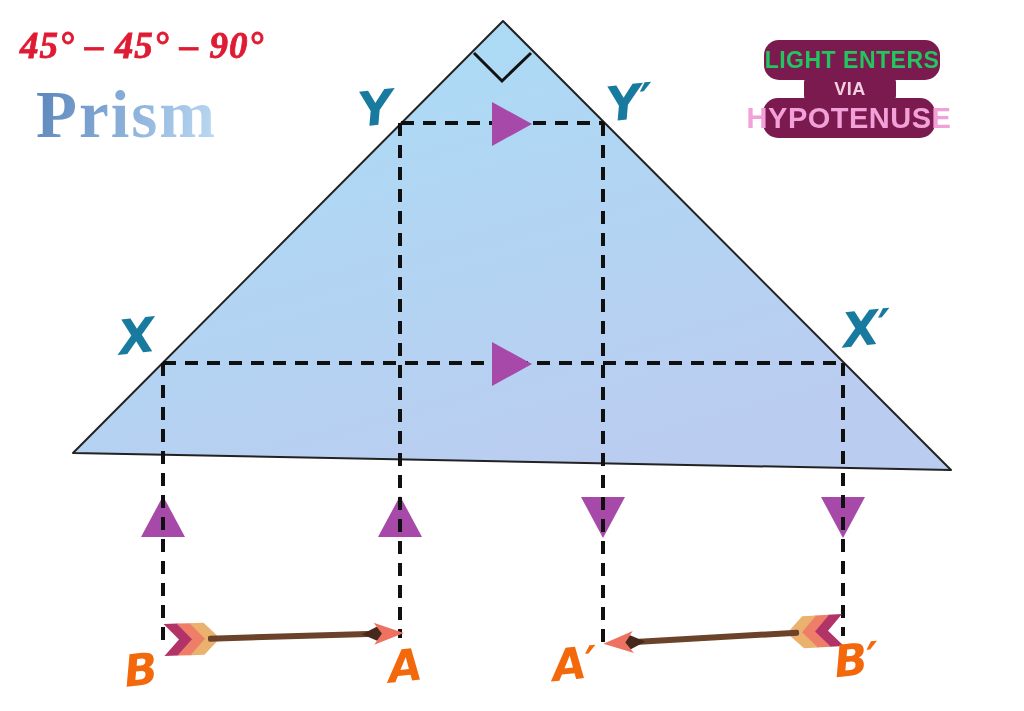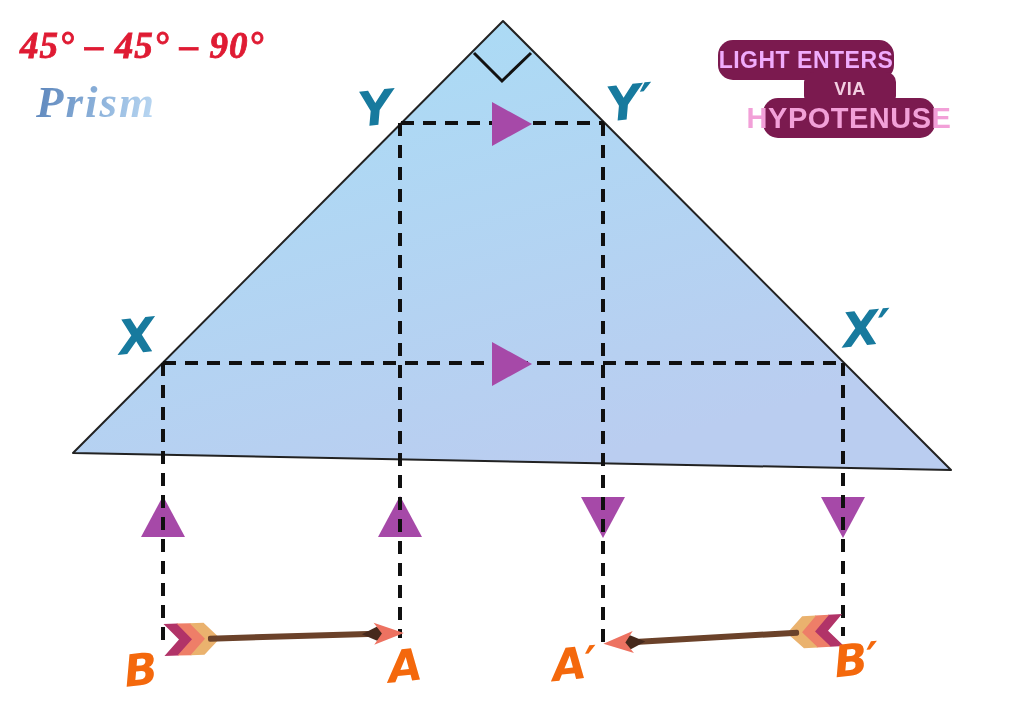--- a/index.html
+++ b/index.html
@@ -11,34 +11,34 @@
 
   
   .angles-heading{
     position:absolute;left:20px;top:24px;
     font-family:"Liberation Serif",serif;font-style:italic;font-weight:700;
     font-size:37px;letter-spacing:1px;color:#df1b33;white-space:nowrap;
     -webkit-text-stroke:0.8px #df1b33;
   }
   .prism-heading{
     position:absolute;left:36px;top:76px;
-    font-family:"Liberation Serif",serif;font-style:italic;font-weight:700;
-    font-size:45px;letter-spacing:2px;
+    font-family:"Liberation Serif",serif;font-weight:700;
+    font-size:67px;letter-spacing:2px;
     background:linear-gradient(105deg,#5f88bd 5%,#8fb4dc 55%,#b9d7f2 95%);
     -webkit-background-clip:text;background-clip:text;color:transparent;
     white-space:nowrap;
   }
 
   
   .badge-part{
     position:absolute;background:#7b1a4f;display:flex;align-items:center;
     justify-content:center;font-weight:700;white-space:nowrap;
     font-family:"Liberation Sans",sans-serif;letter-spacing:0.5px;
   }
-  .badge-1{left:718px;top:40px;width:176px;height:40px;border-radius:15px;font-size:23px;color:#f0abfc;}
+  .badge-1{left:764px;top:40px;width:176px;height:40px;border-radius:15px;font-size:23px;color:#22c55e;}
   .badge-2{left:804px;top:72px;width:92px;height:34px;border-radius:10px;font-size:18px;color:#f3cfe2;text-align:center;}
   .badge-3{left:763px;top:98px;width:172px;height:40px;border-radius:15px;font-size:29px;color:#f2a0d8;}
 
   
   .pt{
     position:absolute;font-family:"DejaVu Sans",sans-serif;font-style:italic;
     font-weight:bold;white-space:nowrap;transform:rotate(-6deg);
   }
   .teal{color:#177a9e;font-size:48px;}
   .orange{color:#f4680c;font-size:44px;}

